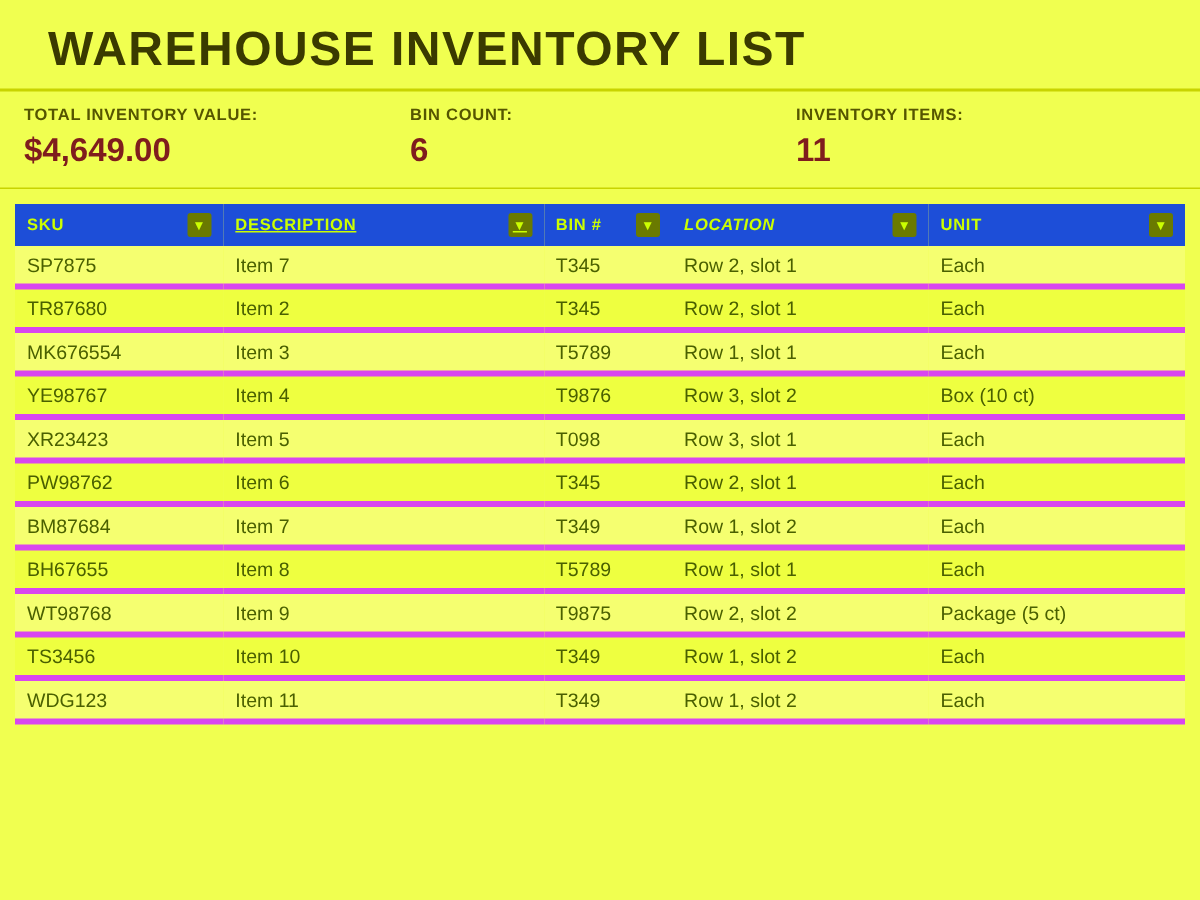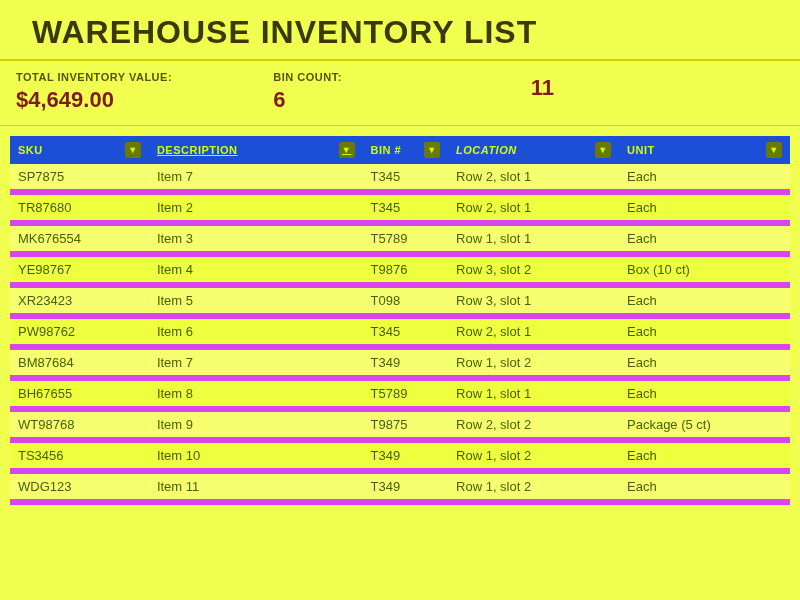--- a/index.html
+++ b/index.html
@@ -75,21 +75,21 @@
       background-color: #6a7a00;
       color: #ccff00;
       font-size: 9px;
       text-align: center;
       line-height: 16px;
       border-radius: 2px;
       cursor: pointer;
       flex-shrink: 0;
     }
     tbody tr {
-      border-bottom: 6px solid #d946ef;
+      border-bottom: 4px solid #d946ef;
     }
     tbody tr:nth-child(even) {
       background-color: #eeff40;
     }
     tbody tr:nth-child(odd) {
       background-color: #f5ff70;
     }
     tbody td {
       padding: 5px 8px;
       color: #4a6000;
@@ -111,20 +111,21 @@
 <div id="stats">
   <div class="stat-block">
     <div class="stat-label">TOTAL INVENTORY VALUE:</div>
     <div class="stat-value">$4,649.00</div>
   </div>
   <div class="stat-block">
     <div class="stat-label">BIN COUNT:</div>
     <div class="stat-value">6</div>
   </div>
   <div class="stat-block">
+    <div class="stat-label">INVENTORY ITEMS:</div>
     <div class="stat-value">11</div>
   </div>
 </div>
 
 <div id="table-container">
   <table>
     <thead>
       <tr>
         <th class="col-sku">
           <div class="th-inner">

